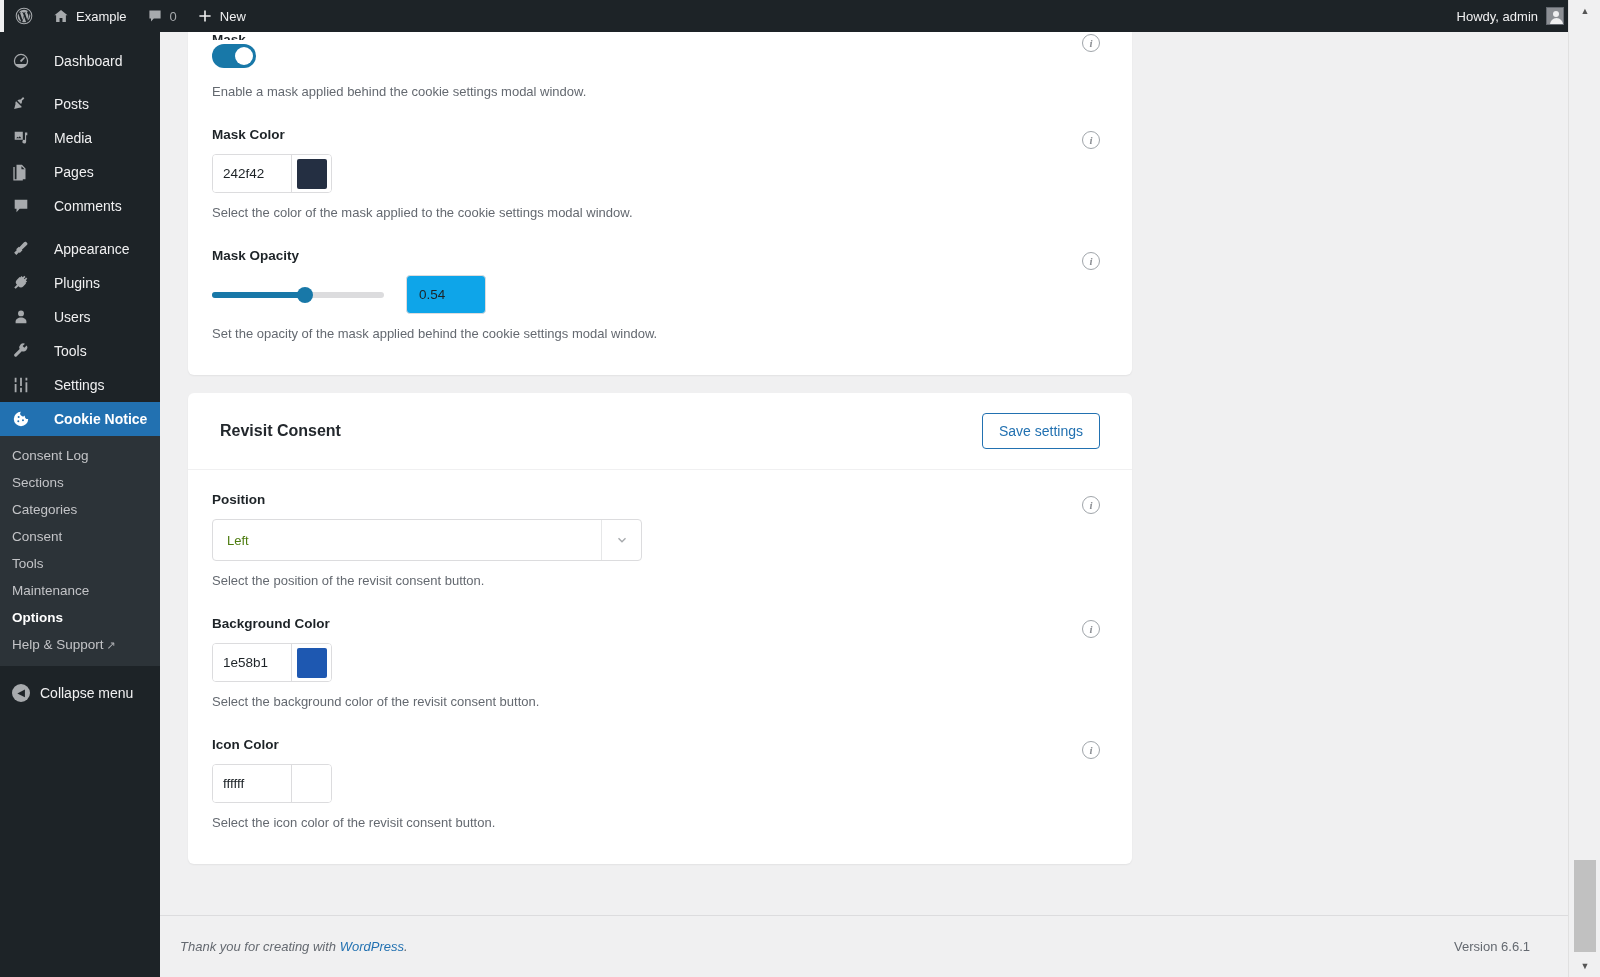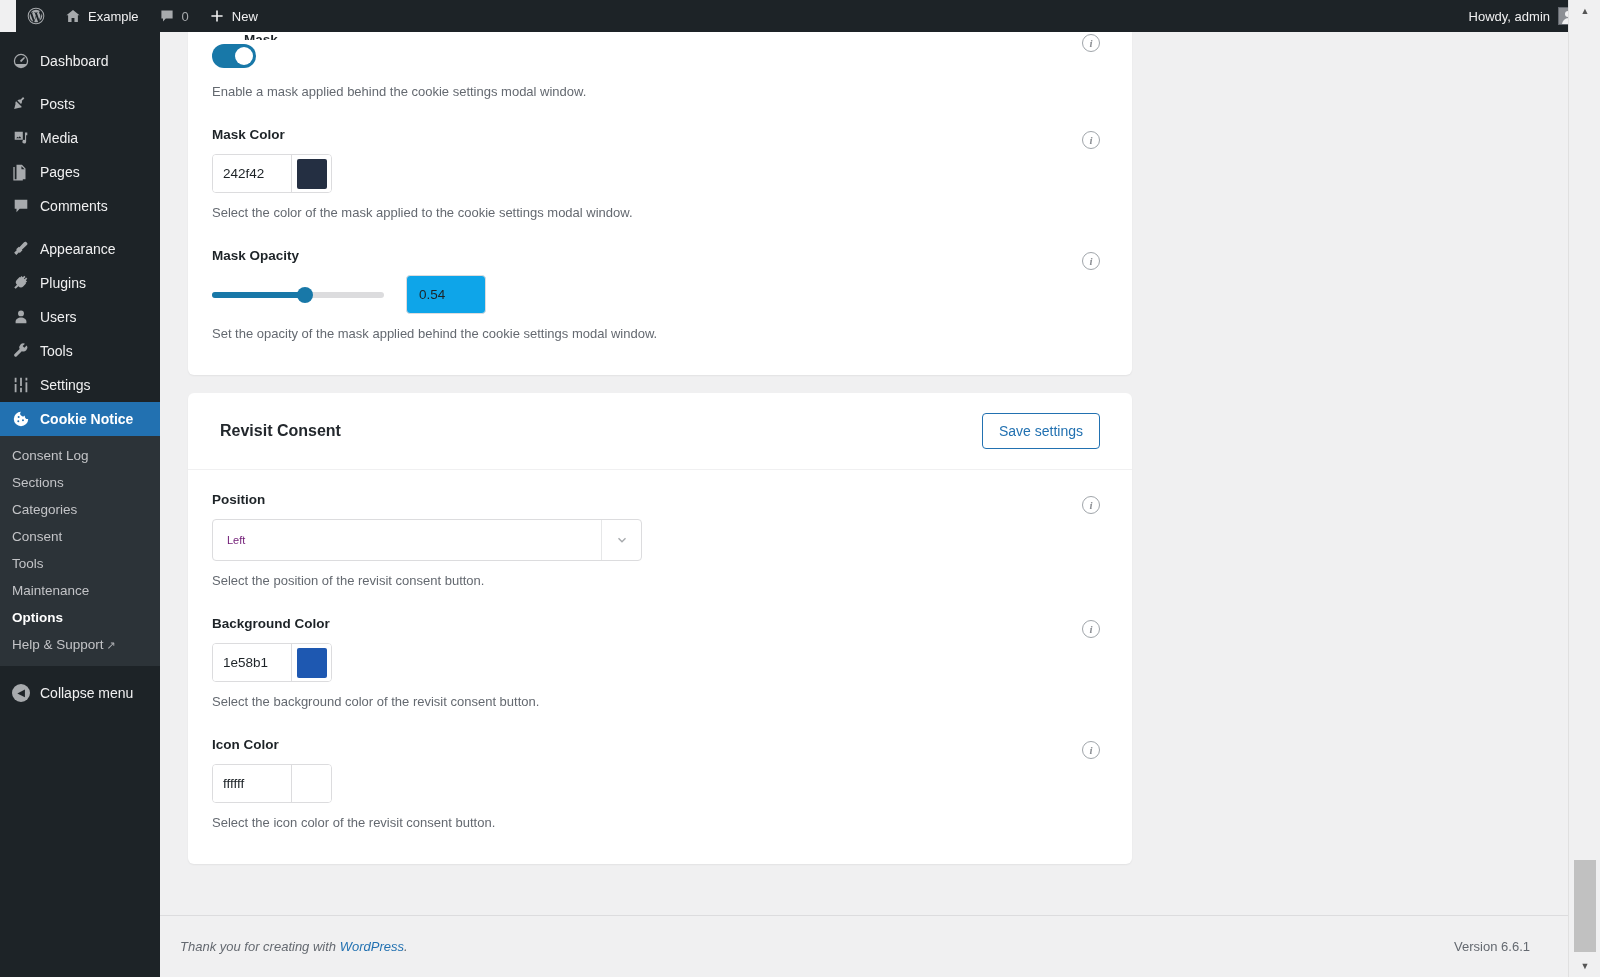--- a/index.html
+++ b/index.html
@@ -6,21 +6,21 @@
   html, body {
     width: 1600px; height: 977px;
     font-family: "Liberation Sans", sans-serif;
     background: #f0f0f1;
     overflow: hidden;
   }
   .screen { position: relative; width: 1600px; height: 977px; }
 
   
   .adminbar {
-    position: absolute; top: 0; left: 16px;
+    position: absolute; top: 0; left: 4px;
     width: 1568px; height: 32px;
     background: #1d2327;
     display: flex; align-items: center;
     color: #f0f0f1; font-size: 13px;
     z-index: 30;
   }
   .ab-item {
     display: flex; align-items: center; gap: 7px;
     height: 32px; padding: 0 10px;
     color: #f0f0f1; text-decoration: none; white-space: nowrap;
@@ -48,21 +48,21 @@
   
   .sidebar {
     position: absolute; top: 32px; left: 0;
     width: 160px; height: 945px;
     background: #1d2327; color: #f0f0f1;
     font-size: 14px;
     z-index: 20;
   }
   .menu-top { padding-top: 12px; }
   .menu-item {
-    display: flex; align-items: center; gap: 10px;
+    display: flex; align-items: center; gap: 24px;
     height: 34px; padding-left: 12px;
     color: #f0f0f1; text-decoration: none; position: relative;
   }
   .menu-item .ico svg { display:block; }
   .menu-sep { height: 9px; }
   .menu-item.active {
     background: #2271b1; color: #fff; font-weight: 600;
   }
   .menu-item.active::after {
     content: ""; position: absolute; right: -8px; top: 50%;
@@ -188,21 +188,21 @@
     outline: none; font-family: inherit; color: #1d2327; background: #0ea5e9;
   }
 
   
   .select-ctl {
     width: 430px; height: 42px;
     border: 1px solid #dcdcde; border-radius: 4px; background: #fff;
     display: flex; align-items: center; cursor: pointer;
   }
   .select-value {
-    flex: 1; padding: 0 14px; font-size: 11px; color: #701a75;
+    flex: 1; padding: 0 14px; font-size: 13px; color: #4d7c0f;
   }
   .select-arrow {
     width: 40px; height: 100%;
     border-left: 1px solid #e6e7e8;
     display: flex; align-items: center; justify-content: center;
     color: #a7aaad;
   }
 
   
   .footer {
@@ -232,21 +232,20 @@
   .sb-up { top: 0; } .sb-down { bottom: 0; }
   .sb-thumb {
     position: absolute; left: 5px; width: 22px;
     top: 860px; height: 92px;
     background: #c1c1c1; border-radius: 0;
   }
   .cut-label {
     height: 8px; overflow: hidden; font-size: 13.5px;
     font-weight: 700; color: #1d2327; line-height: 16px;
     margin-bottom: 4px;
-    margin-left: 32px;
   }
 </style>
 </head>
 <body>
 
 <div class="screen">
 
   <div class="adminbar">
     <a class="ab-item">
       <span class="ico">

